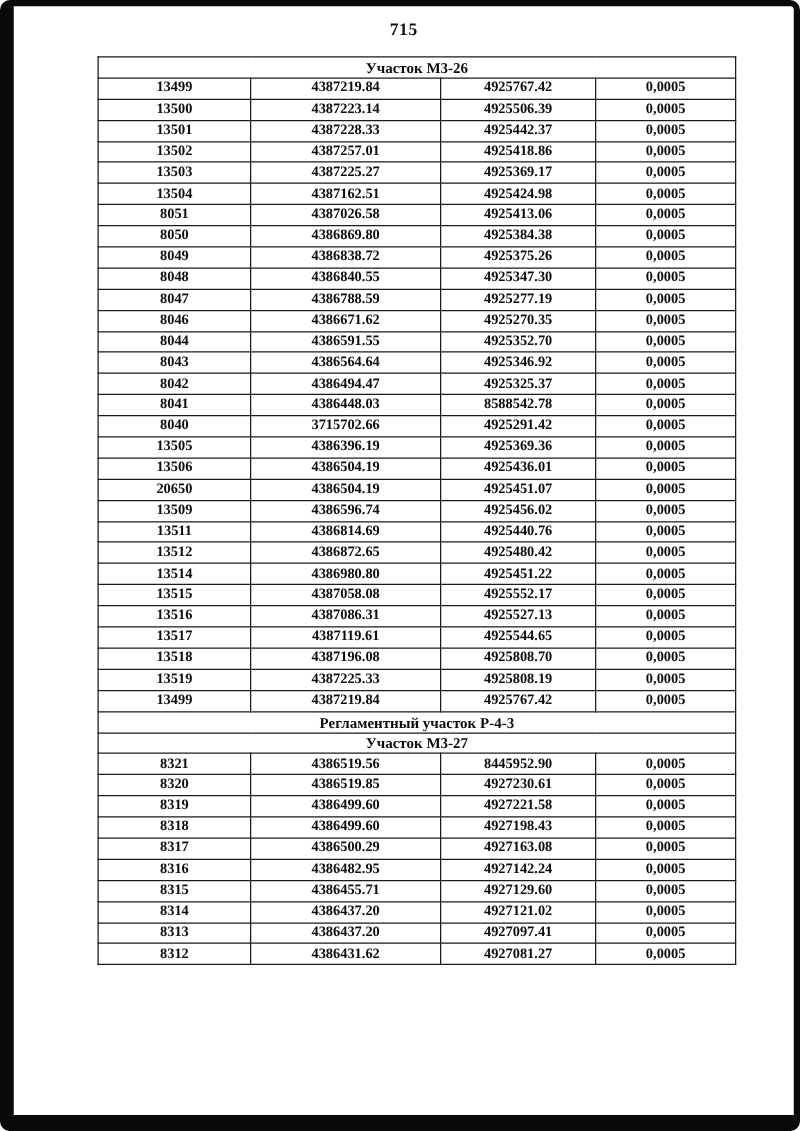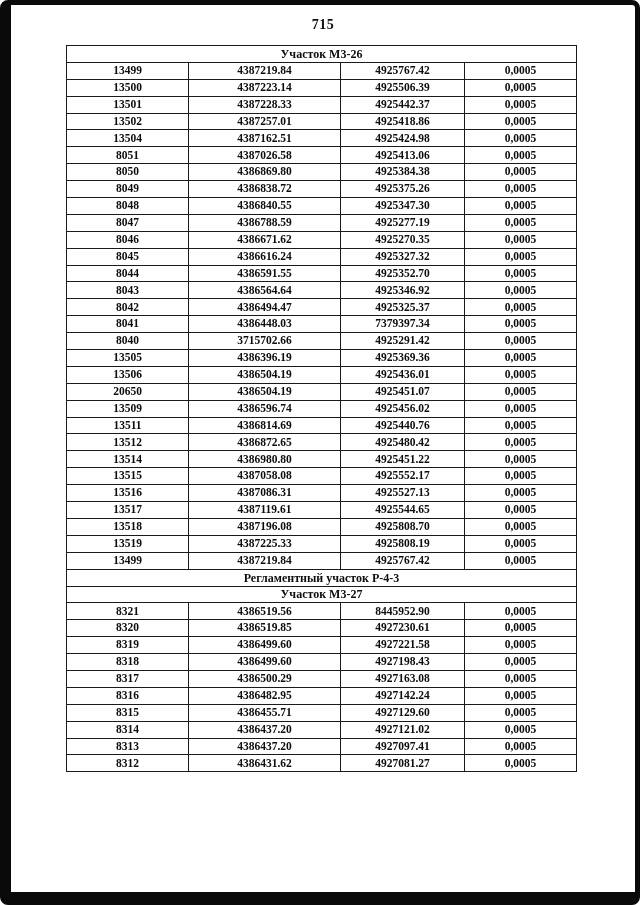--- a/index.html
+++ b/index.html
@@ -28,21 +28,21 @@
     width: 100%;
     text-align: center;
     font-size: 14px;
     font-weight: bold;
     color: #111;
     letter-spacing: 0.5px;
   }
   table.coord-table {
     position: absolute;
     top: 40px;
-    left: 55px;
+    left: 67px;
     width: 510px;
     border-collapse: collapse;
     table-layout: fixed;
   }
   table.coord-table td {
     border: 1px solid #1a1a1a;
     height: 15.9px;
     padding: 0 2px;
     font-size: 11.5px;
     line-height: 1;
@@ -93,20 +93,26 @@
           <td>4925442.37</td>
           <td>0,0005</td>
         </tr>
         <tr>
           <td>13502</td>
           <td>4387257.01</td>
           <td>4925418.86</td>
           <td>0,0005</td>
         </tr>
         <tr>
+          <td>13503</td>
+          <td>4387225.27</td>
+          <td>4925369.17</td>
+          <td>0,0005</td>
+        </tr>
+        <tr>
           <td>13504</td>
           <td>4387162.51</td>
           <td>4925424.98</td>
           <td>0,0005</td>
         </tr>
         <tr>
           <td>8051</td>
           <td>4387026.58</td>
           <td>4925413.06</td>
           <td>0,0005</td>
@@ -135,47 +141,41 @@
           <td>4925277.19</td>
           <td>0,0005</td>
         </tr>
         <tr>
           <td>8046</td>
           <td>4386671.62</td>
           <td>4925270.35</td>
           <td>0,0005</td>
         </tr>
         <tr>
-          <td>8045</td>
-          <td>4386616.24</td>
-          <td>4925327.32</td>
-          <td>0,0005</td>
-        </tr>
-        <tr>
           <td>8044</td>
           <td>4386591.55</td>
           <td>4925352.70</td>
           <td>0,0005</td>
         </tr>
         <tr>
           <td>8043</td>
           <td>4386564.64</td>
           <td>4925346.92</td>
           <td>0,0005</td>
         </tr>
         <tr>
           <td>8042</td>
           <td>4386494.47</td>
           <td>4925325.37</td>
           <td>0,0005</td>
         </tr>
         <tr>
           <td>8041</td>
           <td>4386448.03</td>
-          <td>7379397.34</td>
+          <td>8588542.78</td>
           <td>0,0005</td>
         </tr>
         <tr>
           <td>8040</td>
           <td>3715702.66</td>
           <td>4925291.42</td>
           <td>0,0005</td>
         </tr>
         <tr>
           <td>13505</td>

